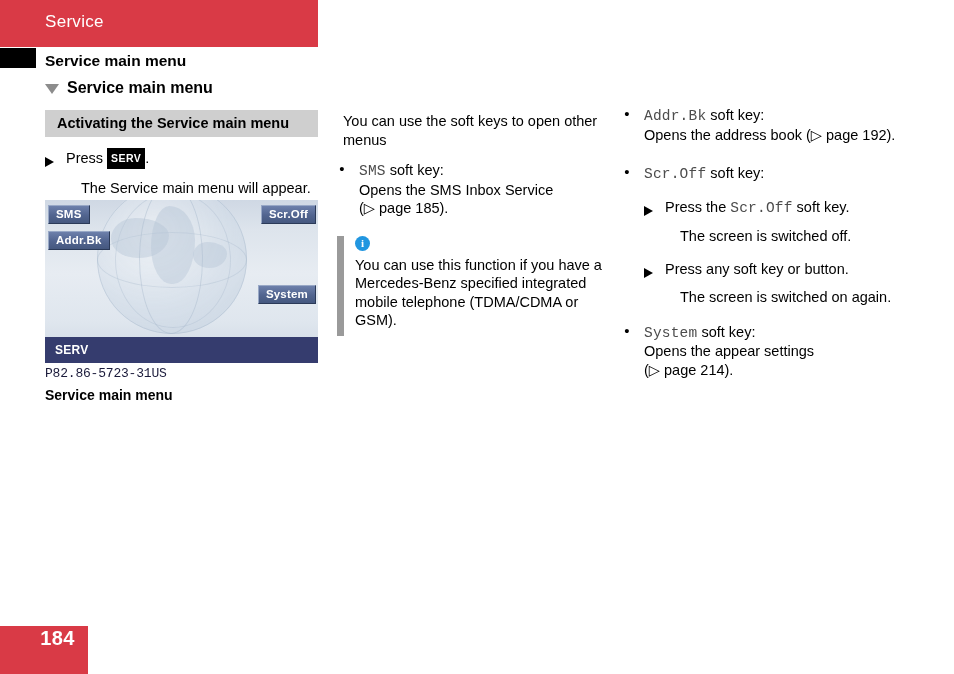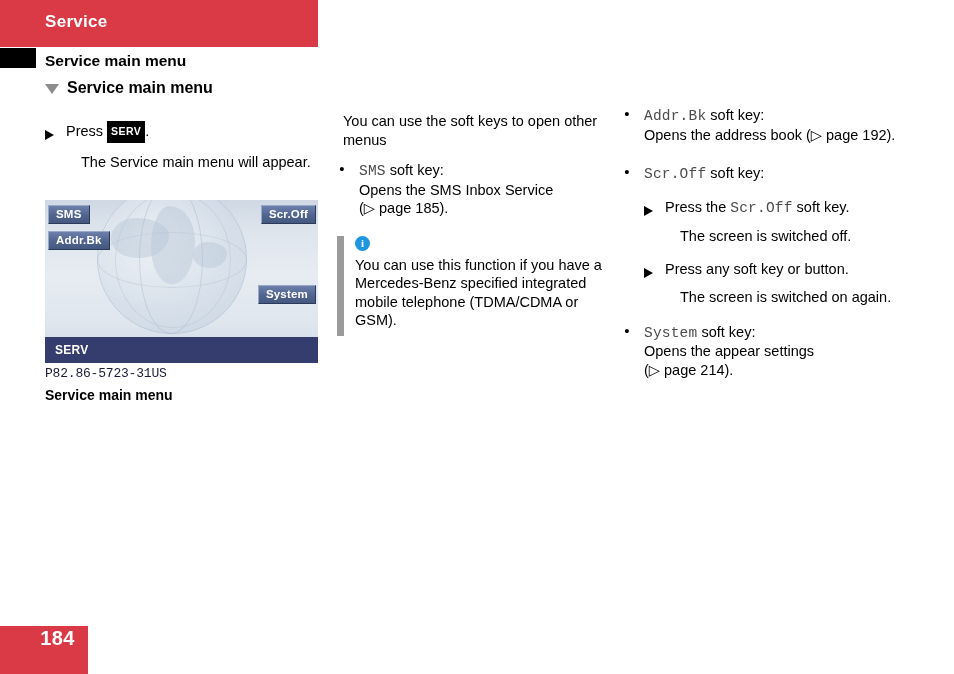--- a/index.html
+++ b/index.html
@@ -25,21 +25,21 @@
   #header-band {
     position: absolute;
     left: 0; top: 0;
     width: 318px; height: 47px;
     background: #d93a46;
   }
   #header-title {
     position: absolute;
     left: 45px; top: 12px;
     font-size: 17px;
-    font-weight: bold;
+    font-weight: normal;
     color: #ffffff;
     letter-spacing: 0.3px;
     text-align: right;
   }
   #tab-marker {
     position: absolute;
     left: 0; top: 48px;
     width: 36px; height: 20px;
     background: #000000;
   }
@@ -293,20 +293,21 @@
 <div id="header-title">Service</div>
 <div id="tab-marker"></div>
 <div id="section-title">Service main menu</div>
 <div id="subsection">
   <span class="tri-down"></span>
   <span>Service main menu</span>
 </div>
 
 <div class="col" id="col-left">
 
+  <div id="gray-head">Activating the Service main menu</div>
 
   <div class="step">
     <span class="tri-right"></span>
     <span class="step-body">
       <span>Press</span>
       <span class="badge-serv">SERV</span><span>.</span>
     </span>
   </div>
 
   <div class="substep">The Service main menu will appear.</div>

